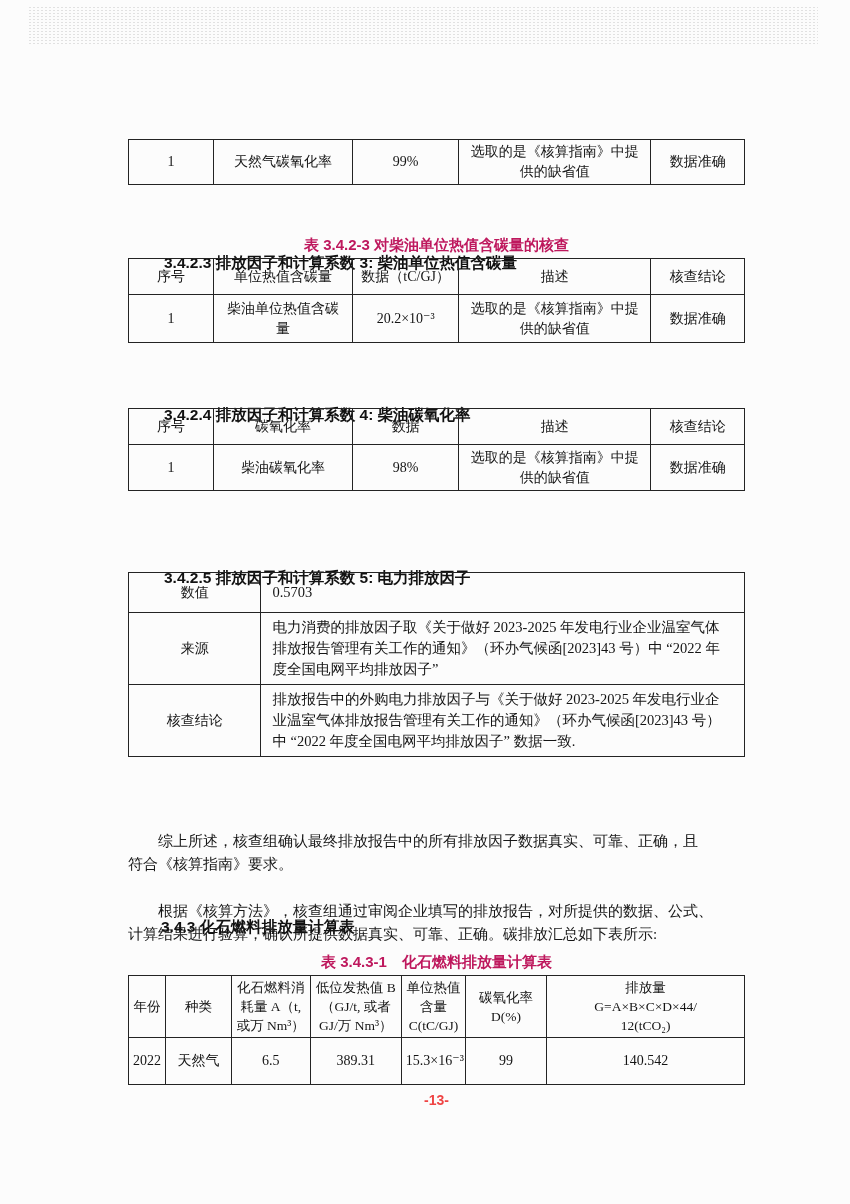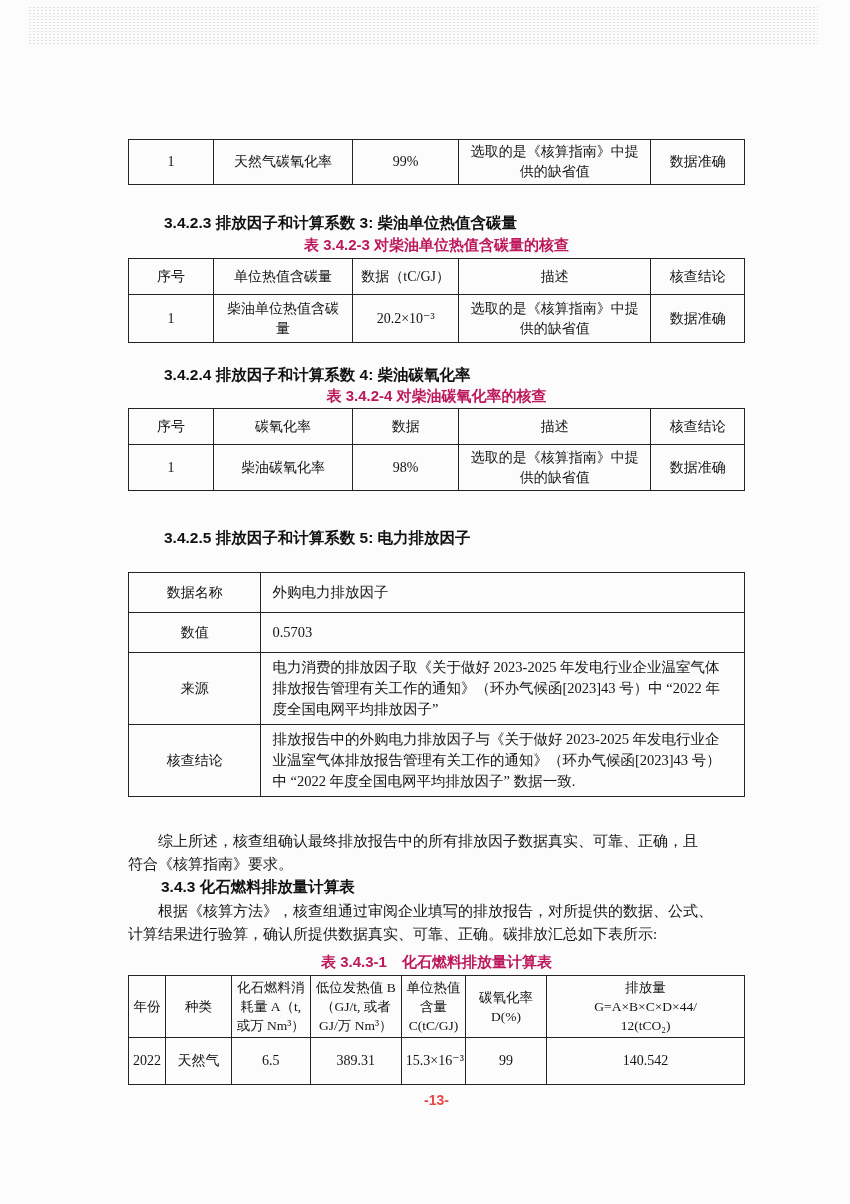--- a/index.html
+++ b/index.html
@@ -15,21 +15,21 @@
   .scan-noise{
     position:absolute;top:6px;left:28px;width:790px;height:38px;
     background-image:radial-gradient(circle,#9a9a9a 0.6px,transparent 0.9px);
     background-size:4px 3px;opacity:.28;
   }
   .content{position:absolute;left:128px;top:0;width:617px;height:1204px;}
   .blk{position:absolute;left:0;width:617px;}
   .heading{
     font-family:"Liberation Sans","DejaVu Sans",sans-serif;
     font-weight:700;font-size:15.5px;color:#111;
-    padding-left:36px;white-space:nowrap;
+    padding-left:36px;white-space:nowrap;margin-top:40px;
   }
   .caption{
     font-family:"Liberation Sans","DejaVu Sans",sans-serif;
     font-weight:700;font-size:15px;color:#be185d;
     text-align:center;white-space:pre-line;
   }
   .para{
     font-size:15px;line-height:23px;color:#161616;
     text-indent:2em;white-space:pre-line;
   }
@@ -125,21 +125,20 @@
 量</td>
           <td>20.2×10⁻³</td>
           <td>选取的是《核算指南》中提
 供的缺省值</td>
           <td>数据准确</td>
         </tr>
       </tbody>
     </table>
 
     <div class="blk heading" style="top:365px">3.4.2.4 排放因子和计算系数 4: 柴油碳氧化率</div>
-    <div class="blk caption" style="top:387px">表 3.4.2-4 对柴油碳氧化率的核查</div>
     <table class="tbl t5 t3424" style="top:408px">
       <colgroup>
           <col class="c1">
           <col class="c2">
           <col class="c3">
           <col class="c4">
           <col class="c5">
         </colgroup>
       <tbody>
         <tr class="head">
@@ -160,24 +159,20 @@
       </tbody>
     </table>
 
     <div class="blk heading" style="top:528px">3.4.2.5 排放因子和计算系数 5: 电力排放因子</div>
     <table class="tbl kv" style="top:572px">
       <colgroup>
           <col class="cl">
           <col>
         </colgroup>
       <tbody>
-        <tr>
-          <td class="lab">数据名称</td>
-          <td class="val">外购电力排放因子</td>
-        </tr>
         <tr>
           <td class="lab">数值</td>
           <td class="val">0.5703</td>
         </tr>
         <tr>
           <td class="lab">来源</td>
           <td class="val">电力消费的排放因子取《关于做好 2023-2025 年发电行业企业温室气体排放报告管理有关工作的通知》（环办气候函[2023]43 号）中 “2022 年度全国电网平均排放因子”</td>
         </tr>
         <tr>
           <td class="lab">核查结论</td>

